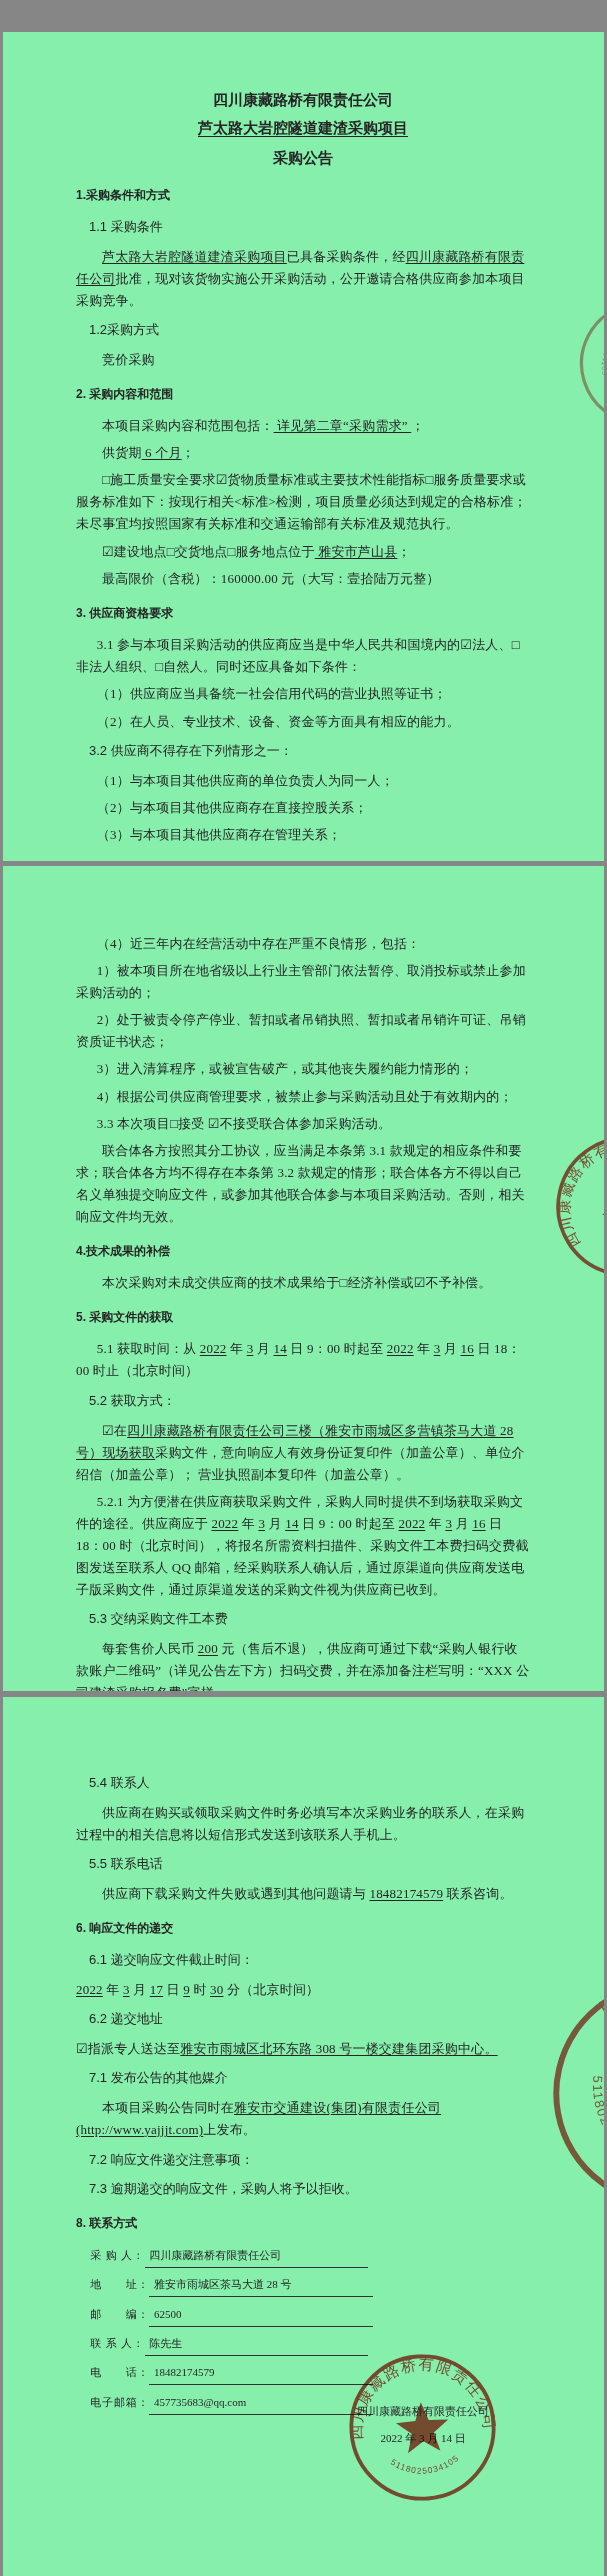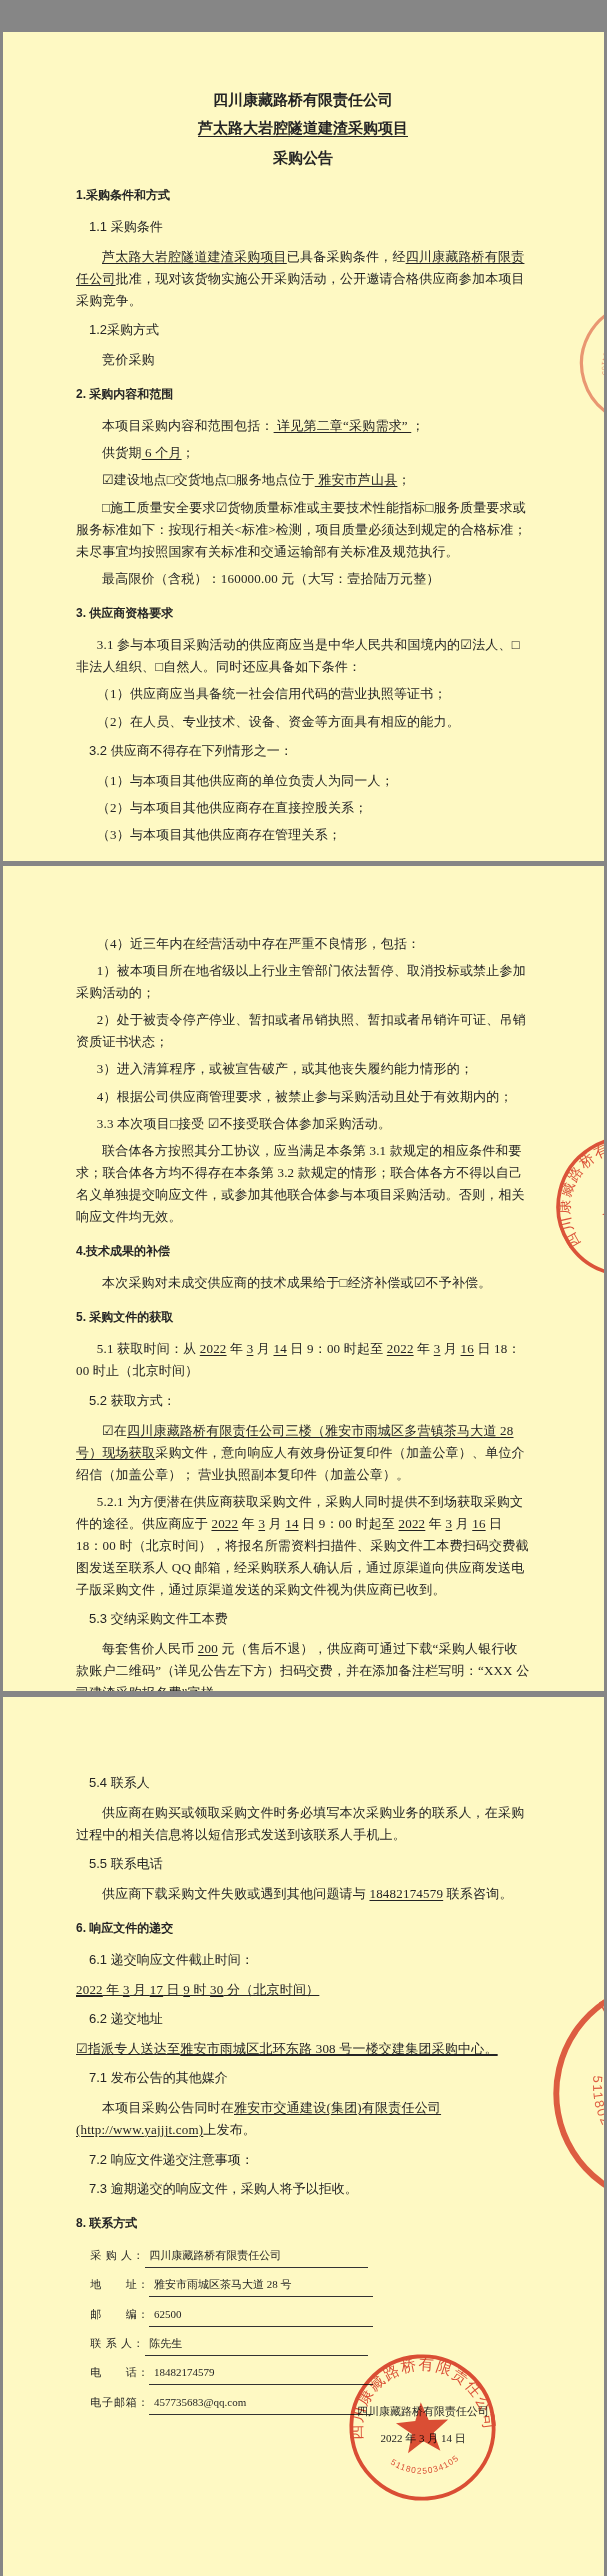--- a/index.html
+++ b/index.html
@@ -3,41 +3,41 @@
 <meta charset="utf-8">
 <style>
   html,body { margin:0; padding:0; }
   body {
     width:607px; background:#868686;
     font-family:"Liberation Serif", serif;
     color:#252525;
   }
   .canvas { padding:32px 0 7.6px 0; }
   .page {
-    position:relative; width:601px; margin:0 auto; background:#fef9c3;
+    position:relative; width:601px; margin:0 auto; background:#86efac;
     overflow:hidden; box-sizing:border-box;
   }
   .page + .page { margin-top:5.3px; }
   #page-1 { height:829px; padding:53px 74px 0 73px; }
   #page-2 { height:825px; padding:61px 74px 0 73px; }
   #page-3 { height:1012px; padding:68px 74px 0 73px; }
 
   .doc-title { text-align:center; font-family:"Liberation Sans", sans-serif;
     font-weight:bold; font-size:15px; line-height:29px; }
   .doc-title.serif { font-family:"Liberation Serif", serif; }
   .doc-title.u { text-decoration:underline; text-underline-offset:3px; }
 
   h2.hd { font-family:"Liberation Sans", sans-serif; font-size:12px;
     font-weight:bold; margin:12px 0 9px 0; line-height:23px; }
   .sh { font-family:"Liberation Sans", sans-serif; font-size:13px;
     margin:7.6px 0; line-height:22px; text-indent:1em; }
   p.bp { font-size:13px; line-height:22px; margin:5.3px 0;
     text-indent:2em; letter-spacing:0.2px; }
   p.bp.item { text-indent:1.6em; }
-  p.bp.noind { text-indent:0;text-decoration:underline; }
+  p.bp.noind { text-indent:0; }
   .useg { text-decoration:underline; text-decoration-thickness:0.8px; text-underline-offset:2.3px; }
 
   .contact-row { font-size:11px; line-height:23px; margin:4.6px 0 5.3px 1.3em; }
   .contact-row .clabel { letter-spacing:0.8px; }
   .contact-row .cvalue { display:inline-block; min-width:216px;
     border-bottom:0.8px solid #333; padding:0 3px 0 4.6px; }
 
   .sig-block { position:absolute; left:325px; top:704px; width:190px;
     text-align:center; font-size:11px; line-height:20px; }
   .sig-date { margin-top:7.6px; }
@@ -65,22 +65,22 @@
 
     <h2 class="hd">1.采购条件和方式</h2>
     <div class="sh">1.1 采购条件</div>
     <p class="bp"><span class="useg">芦太路大岩腔隧道建渣采购项目</span><span>已具备采购条件，经</span><span class="useg">四川康藏路桥有限责任公司</span><span>批准，现对该货物实施公开采购活动，公开邀请合格供应商参加本项目采购竞争。</span></p>
     <div class="sh">1.2采购方式</div>
     <p class="bp">竞价采购</p>
 
     <h2 class="hd">2. 采购内容和范围</h2>
     <p class="bp"><span>本项目采购内容和范围包括：</span><span class="useg"> 详见第二章“采购需求” </span><span>；</span></p>
     <p class="bp"><span>供货期</span><span class="useg"> 6 个月</span><span>；</span></p>
+    <p class="bp">□施工质量安全要求☑货物质量标准或主要技术性能指标□服务质量要求或服务标准如下：按现行相关&lt;标准&gt;检测，项目质量必须达到规定的合格标准；未尽事宜均按照国家有关标准和交通运输部有关标准及规范执行。</p>
     <p class="bp"><span>☑建设地点□交货地点□服务地点位于</span><span class="useg"> 雅安市芦山县</span><span>；</span></p>
-    <p class="bp">□施工质量安全要求☑货物质量标准或主要技术性能指标□服务质量要求或服务标准如下：按现行相关&lt;标准&gt;检测，项目质量必须达到规定的合格标准；未尽事宜均按照国家有关标准和交通运输部有关标准及规范执行。</p>
     <p class="bp">最高限价（含税）：160000.00 元（大写：壹拾陆万元整）</p>
 
     <h2 class="hd">3.  供应商资格要求</h2>
     <p class="bp item">3.1 参与本项目采购活动的供应商应当是中华人民共和国境内的☑法人、□非法人组织、□自然人。同时还应具备如下条件：</p>
     <p class="bp item">（1）供应商应当具备统一社会信用代码的营业执照等证书；</p>
     <p class="bp item">（2）在人员、专业技术、设备、资金等方面具有相应的能力。</p>
     <div class="sh">3.2 供应商不得存在下列情形之一：</div>
     <p class="bp item">（1）与本项目其他供应商的单位负责人为同一人；</p>
     <p class="bp item">（2）与本项目其他供应商存在直接控股关系；</p>
     <p class="bp item">（3）与本项目其他供应商存在管理关系；</p>

